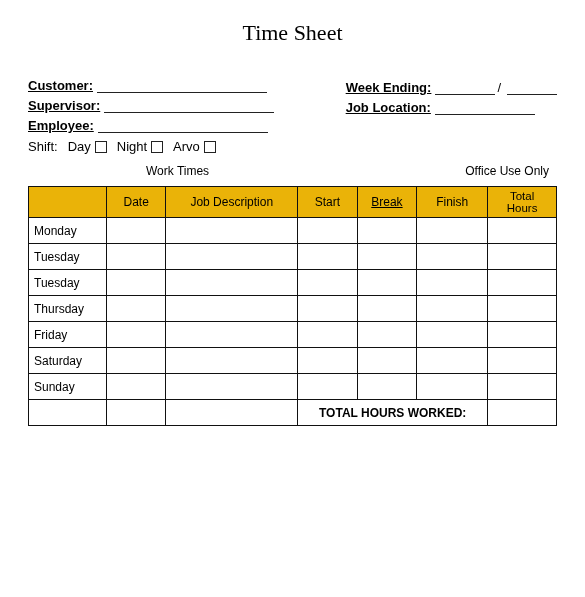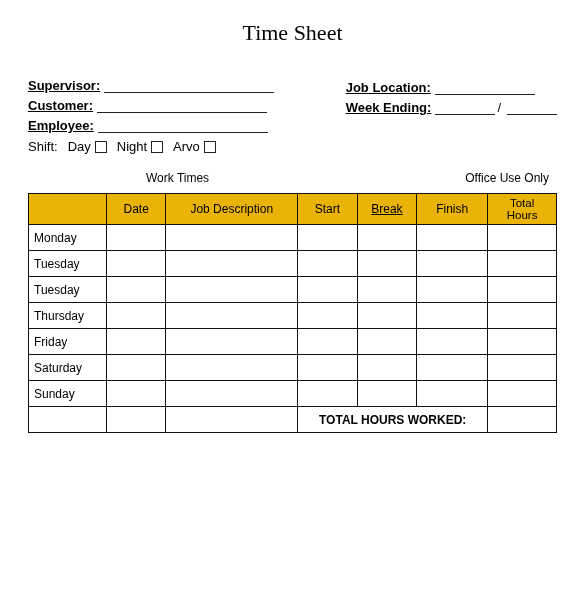--- a/index.html
+++ b/index.html
@@ -84,21 +84,21 @@
       width: 60px;
       height: 14px;
       margin-left: 4px;
     }
 
     .shift-row {
       display: flex;
       gap: 10px;
       font-size: 13px;
       margin-top: 5px;
-      margin-bottom: 17px;
+      margin-bottom: 10px;
     }
 
     .shift-label {
       font-size: 13px;
     }
 
     .shift-option {
       display: flex;
       align-items: center;
       gap: 4px;
@@ -192,42 +192,42 @@
 </head>
 <body>
 
 <div class="page">
 
   <div class="title">Time Sheet</div>
 
   <div class="form-section">
     <div class="form-left">
       <div class="field-row">
+        <span class="field-label">Customer:</span>
+        <div class="field-line"></div>
+      </div>
+      <div class="field-row">
         <span class="field-label">Supervisor:</span>
         <div class="field-line"></div>
       </div>
       <div class="field-row">
-        <span class="field-label">Customer:</span>
-        <div class="field-line"></div>
-      </div>
-      <div class="field-row">
         <span class="field-label">Employee:</span>
         <div class="field-line"></div>
       </div>
     </div>
     <div class="form-right">
-      <div class="field-row">
-        <span class="field-label">Job Location:</span>
-        <div class="field-line-short"></div>
-      </div>
       <div class="field-row">
         <span class="field-label">Week Ending:</span>
         <div class="field-line-date"></div>
         <span class="slash-separator">/</span>
         <div class="field-line-date" style="width:50px;"></div>
+      </div>
+      <div class="field-row">
+        <span class="field-label">Job Location:</span>
+        <div class="field-line-short"></div>
       </div>
     </div>
   </div>
 
   <div class="shift-row">
     <span class="shift-label">Shift:</span>
     <div class="shift-option">
       <span>Day</span>
       <span class="checkbox"></span>
     </div>

